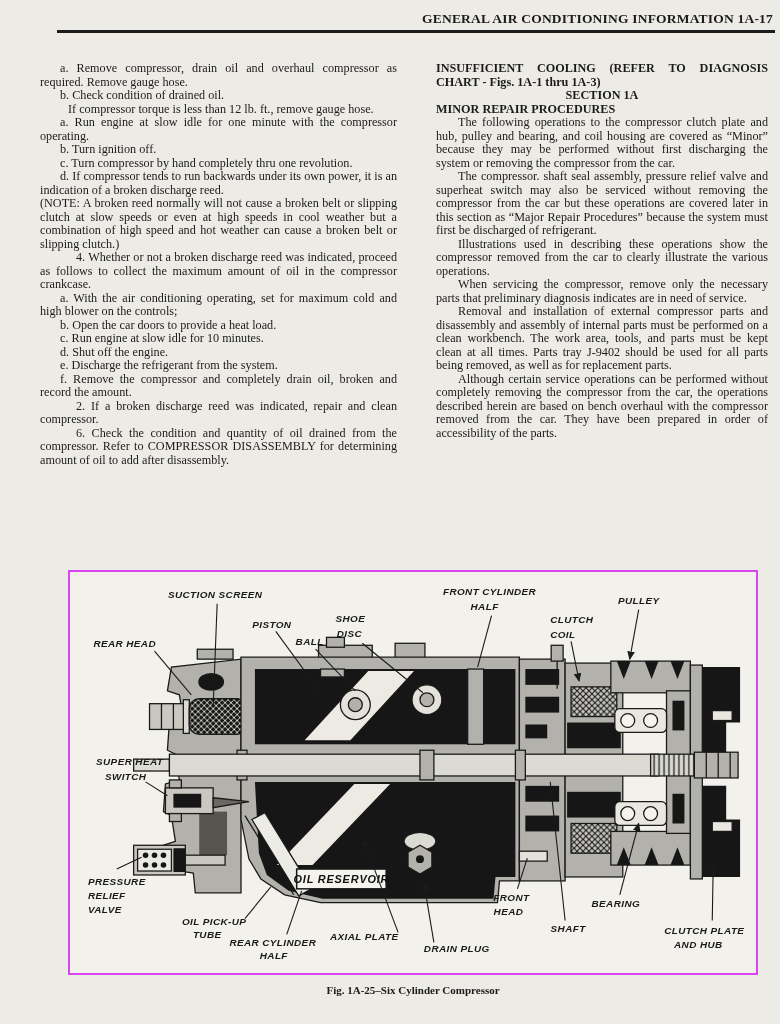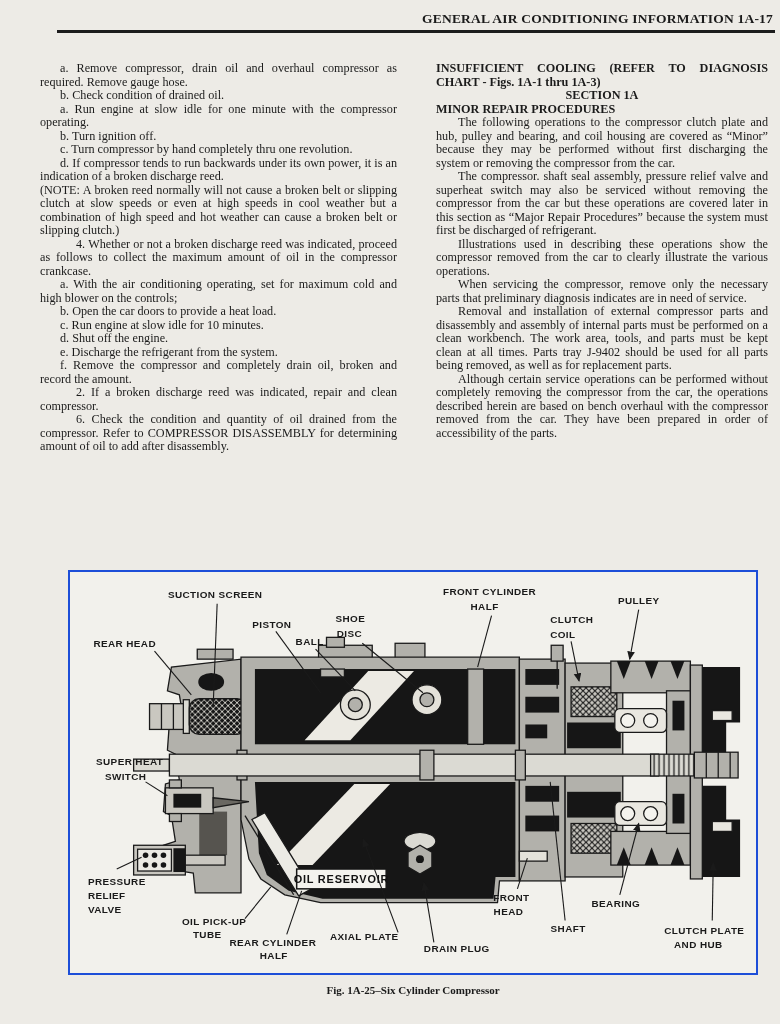--- a/index.html
+++ b/index.html
@@ -25,21 +25,21 @@
   .pnum   { text-indent:36px; }
   .pplain { text-indent:28px; }
   .mt     { margin-top:12px; }
   .col-right p.body { text-indent:22px; }
   .h-just { font-weight:bold; margin:0; text-align:justify; }
   .h-cent { font-weight:bold; margin:12px 0 0 0; text-align:center; }
   .h-left { font-weight:bold; margin:11px 0 0 0; text-align:left; }
   
   .figure-box {
     position:absolute; left:68px; top:570px; width:690px; height:405px;
-    border:2px solid #1d4ed8; background:#f2f1ec; box-sizing:border-box;
+    border:2px solid #d946ef; background:#f2f1ec; box-sizing:border-box;font-style:italic;
   }
   .figure-box svg { display:block; width:100%; height:100%; }
   .figure-caption {
     position:absolute; top:984px; left:68px; width:690px;
     text-align:center; font-weight:bold; font-size:11px;
   }
   .fig-label { font-family:"Liberation Sans", sans-serif; font-weight:bold; font-size:10px; fill:#1a1a1a; letter-spacing:.4px; }
   .fig-label-box { font-family:"Liberation Sans", sans-serif; font-weight:bold; font-size:11px; fill:#111; letter-spacing:.8px; }
 </style>
 </head>
@@ -47,20 +47,21 @@
 
 <div class="page">
 
   <div class="hdr-title">GENERAL AIR CONDITIONING INFORMATION 1A-17</div>
   <div class="hdr-rule"></div>
 
   <div class="columns">
     <div class="col col-left">
       <p class="li">a.  Remove compressor, drain oil and overhaul compressor as required. Remove gauge hose.</p>
       <p class="li">b.  Check condition of drained oil.</p>
+      <p class="pplain">If compressor torque is less than 12 lb. ft., remove gauge hose.</p>
       <p class="li">a.  Run engine at slow idle for one minute with the compressor operating.</p>
       <p class="li">b.  Turn ignition off.</p>
       <p class="li">c.  Turn compressor by hand completely thru one revolution.</p>
       <p class="li">d.  If compressor tends to run backwards under its own power, it is an indication of a broken discharge reed.</p>
       <p class="mt">(NOTE: A broken reed normally will not cause a broken belt or slipping clutch at slow speeds or even at high speeds in cool weather but a combination of high speed and hot weather can cause a broken belt or slipping clutch.)</p>
       <p class="pnum mt">4. Whether or not a broken discharge reed was indicated, proceed as follows to collect the maximum amount of oil in the compressor crankcase.</p>
       <p class="li">a.  With the air conditioning operating, set for maximum cold and high blower on the controls;</p>
       <p class="li">b.  Open the car doors to provide a heat load.</p>
       <p class="li">c.  Run engine at slow idle for 10 minutes.</p>
       <p class="li">d.  Shut off the engine.</p>

